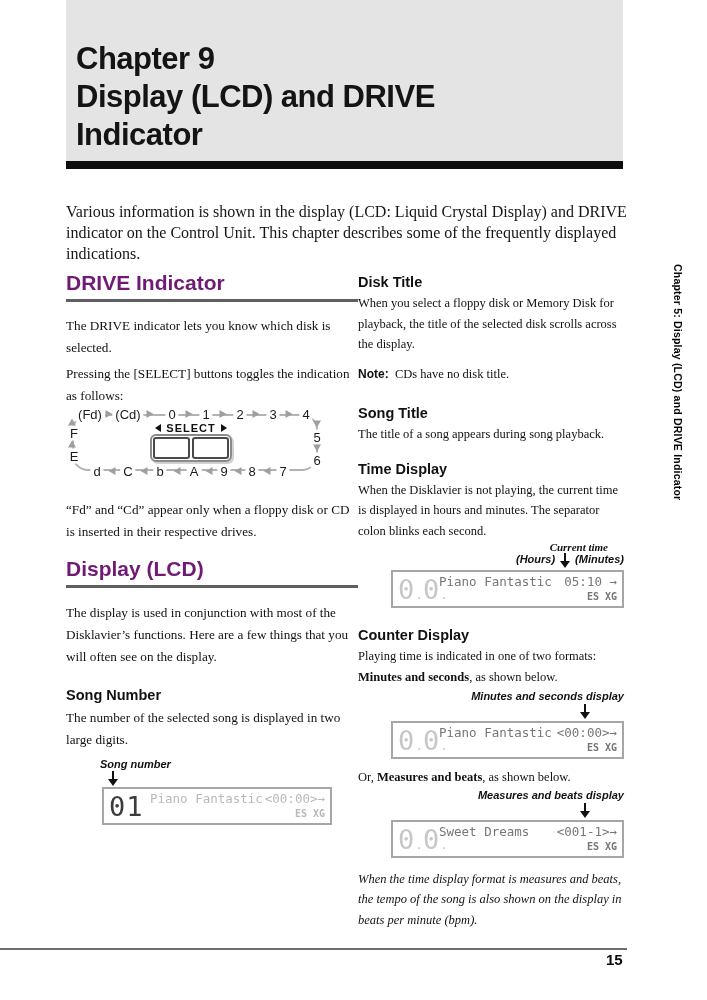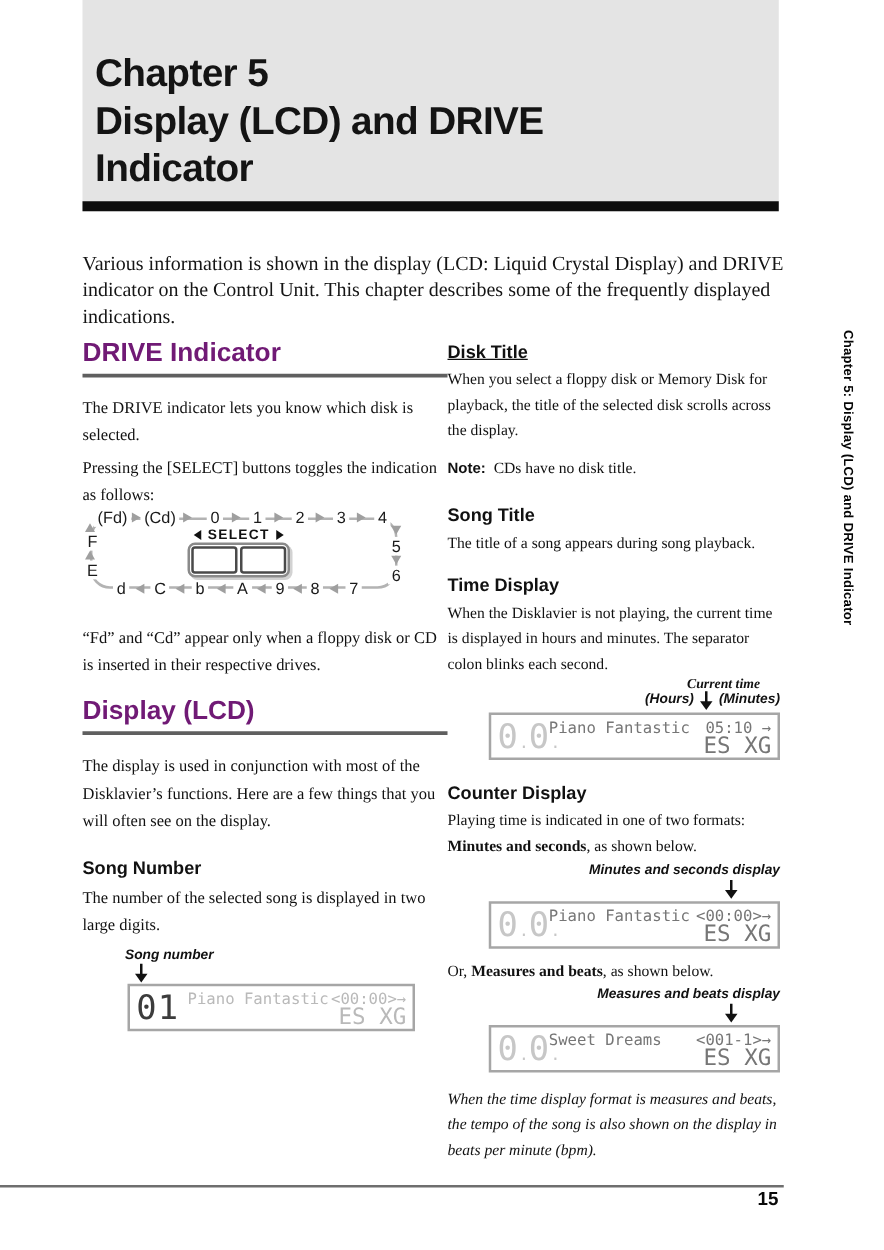--- a/index.html
+++ b/index.html
@@ -67,42 +67,42 @@
   .callout-row { display:flex; justify-content:flex-end; align-items:flex-start; gap:5px; }
 
   
   .lcd { position:relative; height:38px; border:2px solid #a6a6a6; background:#fff;
          font-family:"DejaVu Sans Mono", monospace; }
   .lcd-digits { position:absolute; left:5px; top:0; font-size:27px; line-height:36px;
                 letter-spacing:1px; }
   .lcd-digits .dp { font-size:13px; letter-spacing:0; }
   .lcd-line1 { position:absolute; left:46px; right:5px; top:2px; display:flex;
                justify-content:space-between; font-size:12.5px; line-height:15px; white-space:pre; }
-  .lcd-line2 { position:absolute; right:5px; bottom:2px; font-size:18px; line-height:15px; }
+  .lcd-line2 { position:absolute; right:5px; bottom:2px; font-size:10px; line-height:15px;font-weight:bold; }
   .lcd.em-digits .lcd-digits { color:#3c3c3c; }
   .lcd.em-digits .lcd-line1, .lcd.em-digits .lcd-line2 { color:#b9b9b9; }
   .lcd.em-text .lcd-digits { color:#c7c7c7; }
   .lcd.em-text .lcd-line1, .lcd.em-text .lcd-line2 { color:#767676; }
 
   
   .sidebar-tab { position:absolute; left:672px; top:264px; height:260px;
                  writing-mode:vertical-rl; font-family:"Liberation Sans", sans-serif;
                  font-weight:bold; font-size:10.5px; color:#050505; letter-spacing:0.2px; }
   .footer-rule { position:absolute; left:0; top:948px; width:627px; height:2px; background:#6e6e6e; }
   .page-number { position:absolute; left:606px; top:951px; font-family:"Liberation Sans", sans-serif;
                  font-weight:bold; font-size:15px; color:#0a0a0a; }
 </style>
 </head>
 <body>
 
 <div class="page">
 
   <div class="title-block">
     <div class="title-text">
-      <div>Chapter 5</div>
+      <div>Chapter 9</div>
       <div>Display (LCD) and DRIVE</div>
       <div>Indicator</div>
     </div>
     <div class="bar"></div>
   </div>
 
   <p class="intro">Various information is shown in the display (LCD: Liquid Crystal Display) and DRIVE indicator on the Control Unit.  This chapter describes some of the frequently displayed indications.</p>
 
   <div class="col-left">
     <h2 class="section" style="margin-top:9px;">DRIVE Indicator</h2>
@@ -189,21 +189,21 @@
       <span class="lcd-digits">01</span>
       <div class="lcd-line1">
         <span>Piano Fantastic</span>
         <span>&lt;00:00&gt;→</span>
       </div>
       <div class="lcd-line2"><span>ES XG</span></div>
     </div>
   </div>
 
   <div class="col-right">
-    <h3 class="sub" style="margin-top:11px;text-decoration:underline;">Disk Title</h3>
+    <h3 class="sub" style="margin-top:11px;">Disk Title</h3>
     <p style="margin-top:2px;">When you select a floppy disk or Memory Disk for playback, the title of the selected disk scrolls across the display.</p>
     <p class="notep" style="margin-top:9px;"><span class="note-label">Note:</span>&nbsp;&nbsp;<span>CDs have no disk title.</span></p>
 
     <h3 class="sub" style="margin-top:20px;">Song Title</h3>
     <p style="margin-top:2px;">The title of a song appears during song playback.</p>
 
     <h3 class="sub" style="margin-top:15px;">Time Display</h3>
     <p style="margin-top:2px;">When the Disklavier is not playing, the current time is displayed in hours and minutes.  The separator colon blinks each second.</p>
 
     <div style="margin-top:0px;">

